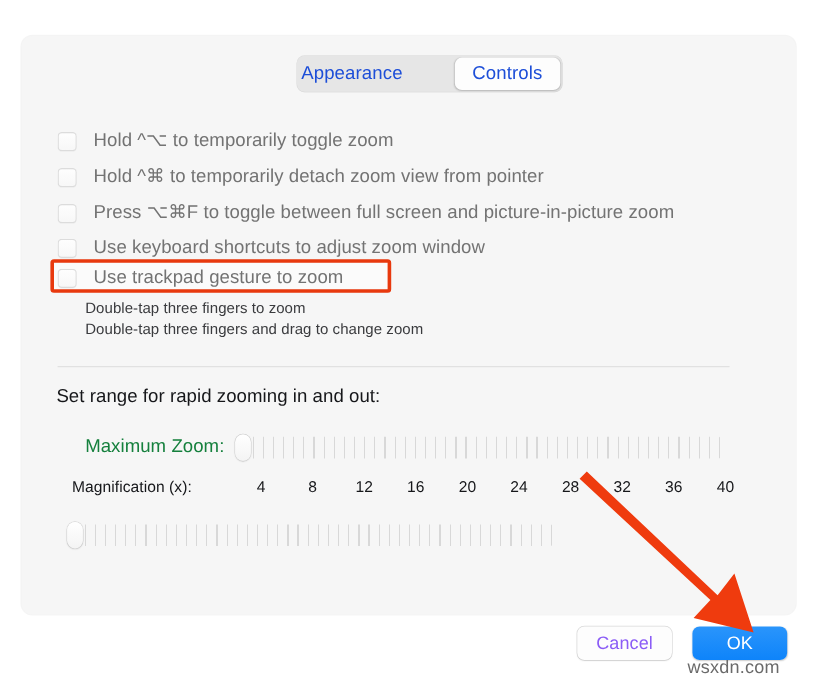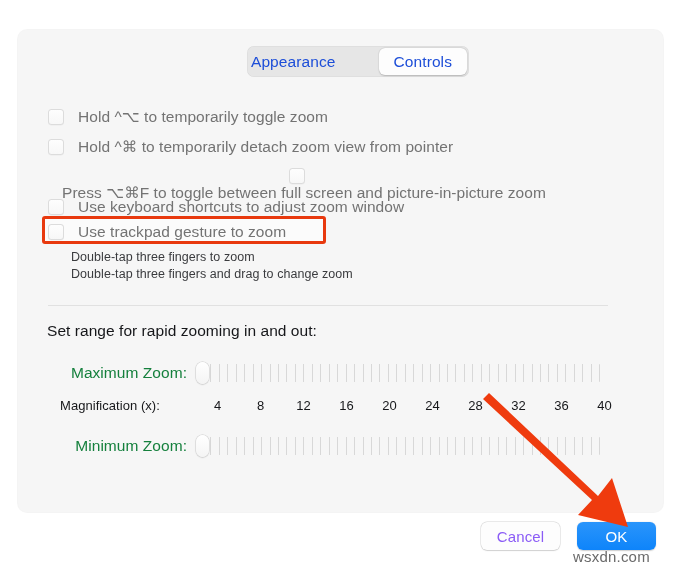--- a/index.html
+++ b/index.html
@@ -243,21 +243,21 @@
   <div class="check-row" style="top:78px;">
     <div class="cbox"></div>
     <div class="check-label">Hold ^⌥ to temporarily toggle zoom</div>
   </div>
 
   <div class="check-row" style="top:108px;">
     <div class="cbox"></div>
     <div class="check-label">Hold ^⌘ to temporarily detach zoom view from pointer</div>
   </div>
 
-  <div class="check-row" style="top:138px;flex-direction:column;">
+  <div class="check-row" style="top:138px;">
     <div class="cbox"></div>
     <div class="check-label">Press ⌥⌘F to toggle between full screen and picture-in-picture zoom</div>
   </div>
 
   <div class="check-row" style="top:168px;">
     <div class="cbox"></div>
     <div class="check-label">Use keyboard shortcuts to adjust zoom window</div>
   </div>
 
   <div class="sub-text" style="left:60px; top:192px;">Shift zoomed region:   ⌥⌘ arrow-keys</div>
@@ -293,21 +293,20 @@
   <div class="mag-tick">16</div>
   <div class="mag-tick">20</div>
   <div class="mag-tick">24</div>
   <div class="mag-tick">28</div>
   <div class="mag-tick">32</div>
   <div class="mag-tick">36</div>
   <div class="mag-tick">40</div>
 </div>
 
 <div class="slider-row" style="left:47px; top:435px;">
-  <div class="slider-label" style="width:140px;">Minimum Zoom:</div>
   <div class="slider-wrap" style="margin-left:9px;">
     <div class="slider-track" style="width:398px; margin-left:6px;"></div>
     <div class="slider-thumb" style="left:0px;"></div>
   </div>
 </div>
 
 <div id="cancel-button" class="dlg-btn">Cancel</div>
 <div id="ok-button" class="dlg-btn">OK</div>
 
 <svg id="arrow-overlay" viewBox="0 0 680 567" xmlns="http://www.w3.org/2000/svg">

